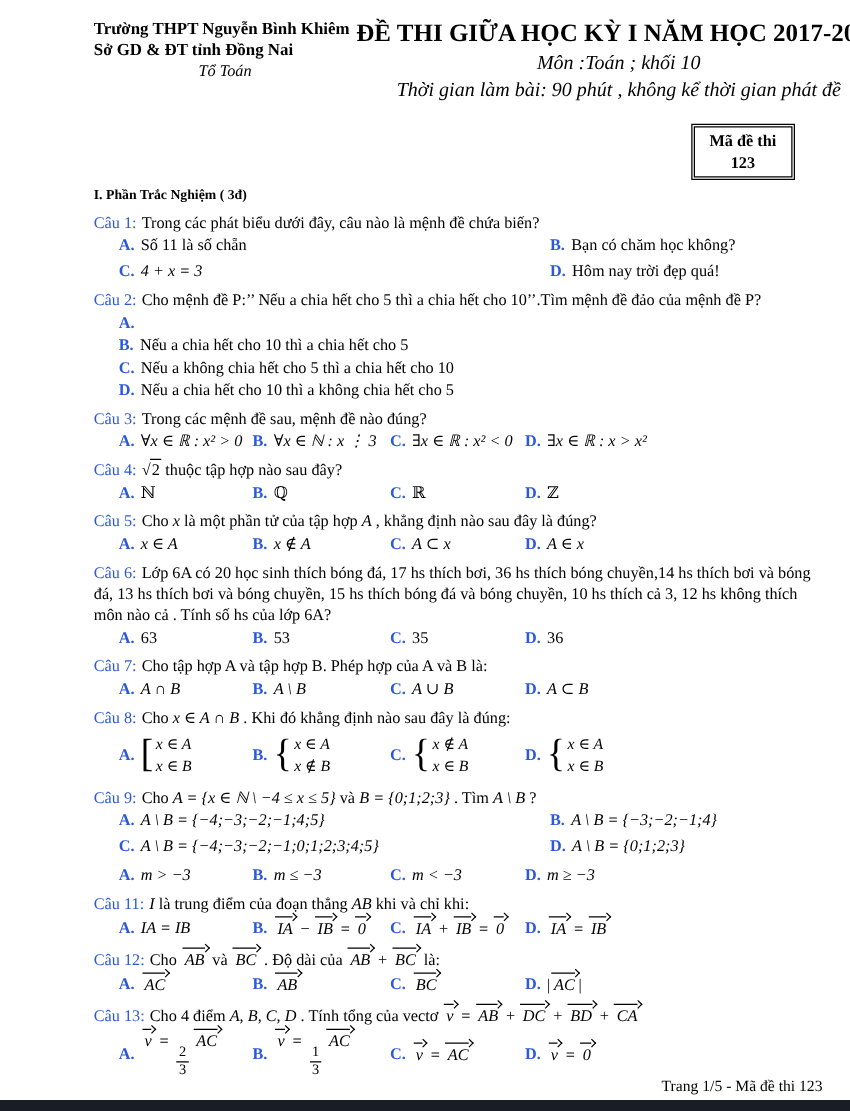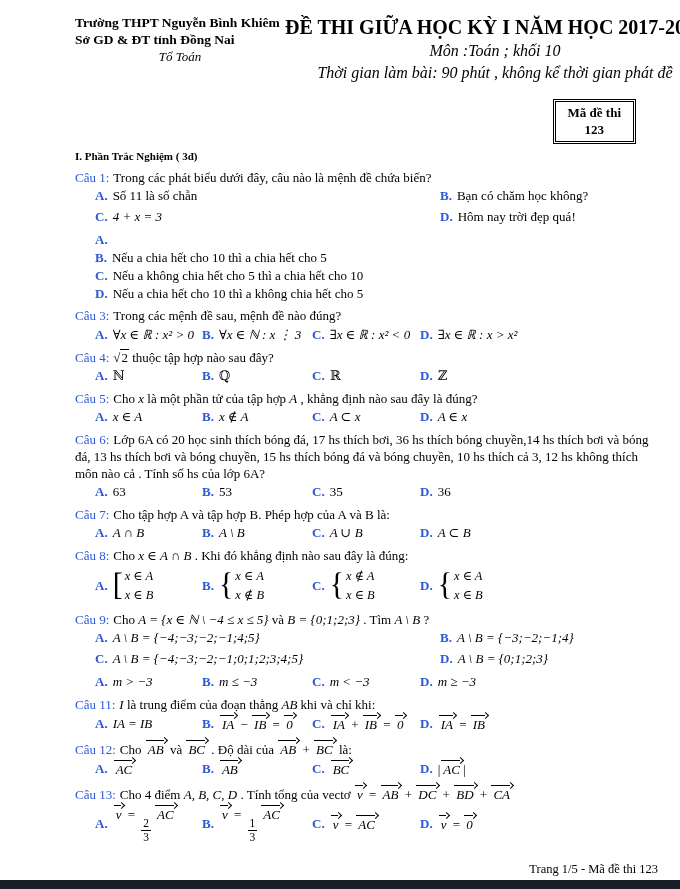--- a/index.html
+++ b/index.html
@@ -95,20 +95,21 @@
             <span class="opt-label">C.</span>
             <span class="opt-body"><span class="it">4 + x = 3</span></span>
           </div>
           <div class="option">
             <span class="opt-label">D.</span>
             <span class="opt-body"><span>Hôm nay trời đẹp quá!</span></span>
           </div>
         </div>
       </div>
       <div class="question">
+        <div class="q-line"><span class="q-label">Câu 2:</span><span><span>Cho mệnh đề P:’’ Nếu a chia hết cho 5 thì a chia hết cho 10’’.Tìm mệnh đề đảo của mệnh đề P?</span></span></div>
         <div class="opts rows">
           <div class="option">
             <span class="opt-label">A.</span>
           </div>
           <div class="option">
             <span class="opt-label">B.</span>
             <span class="opt-body"><span>Nếu a chia hết cho 10 thì a chia hết cho 5</span></span>
           </div>
           <div class="option">
             <span class="opt-label">C.</span>

